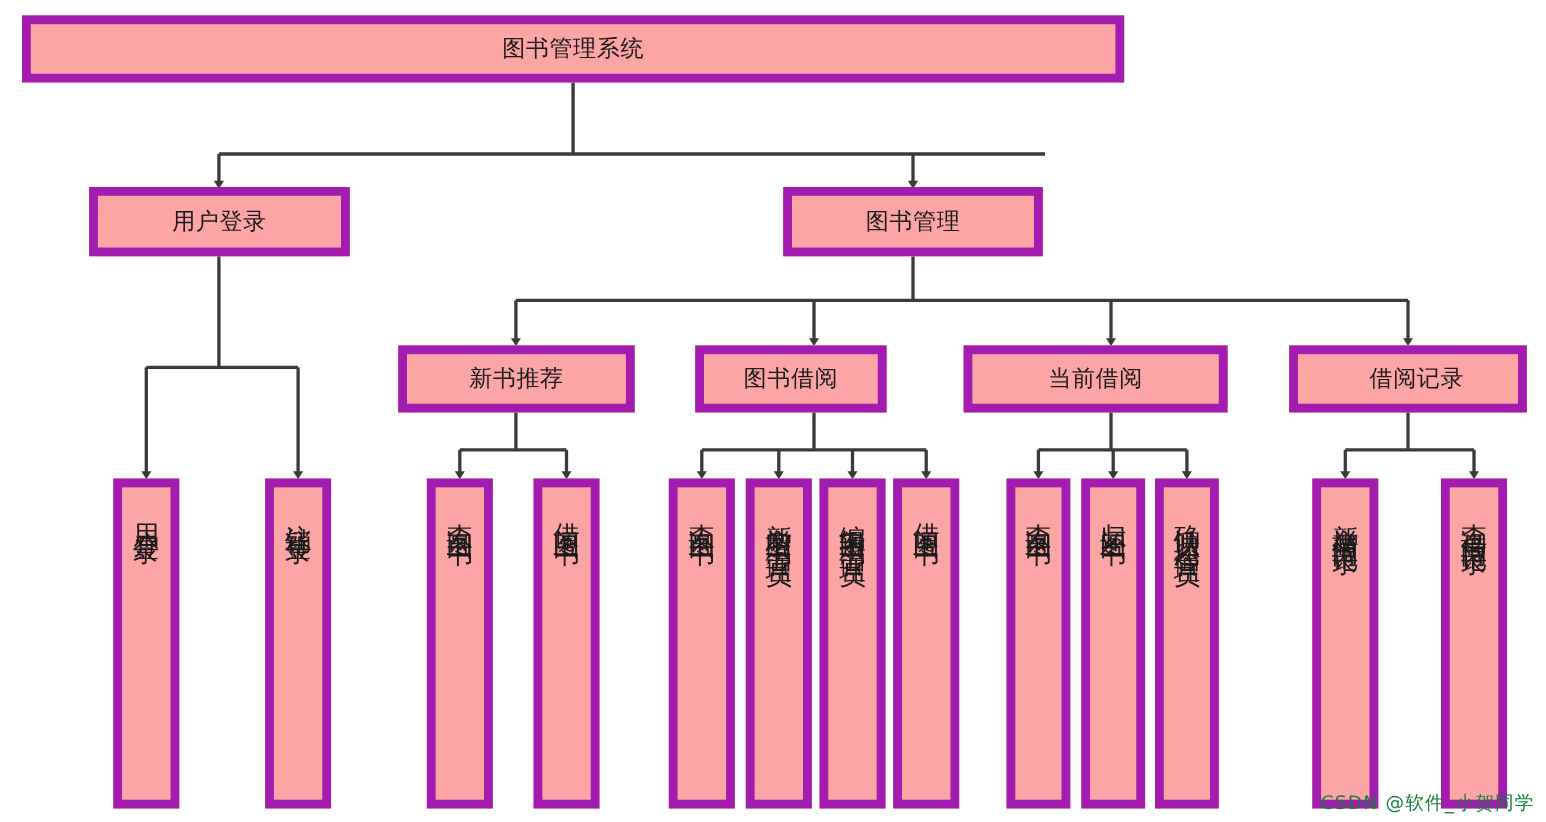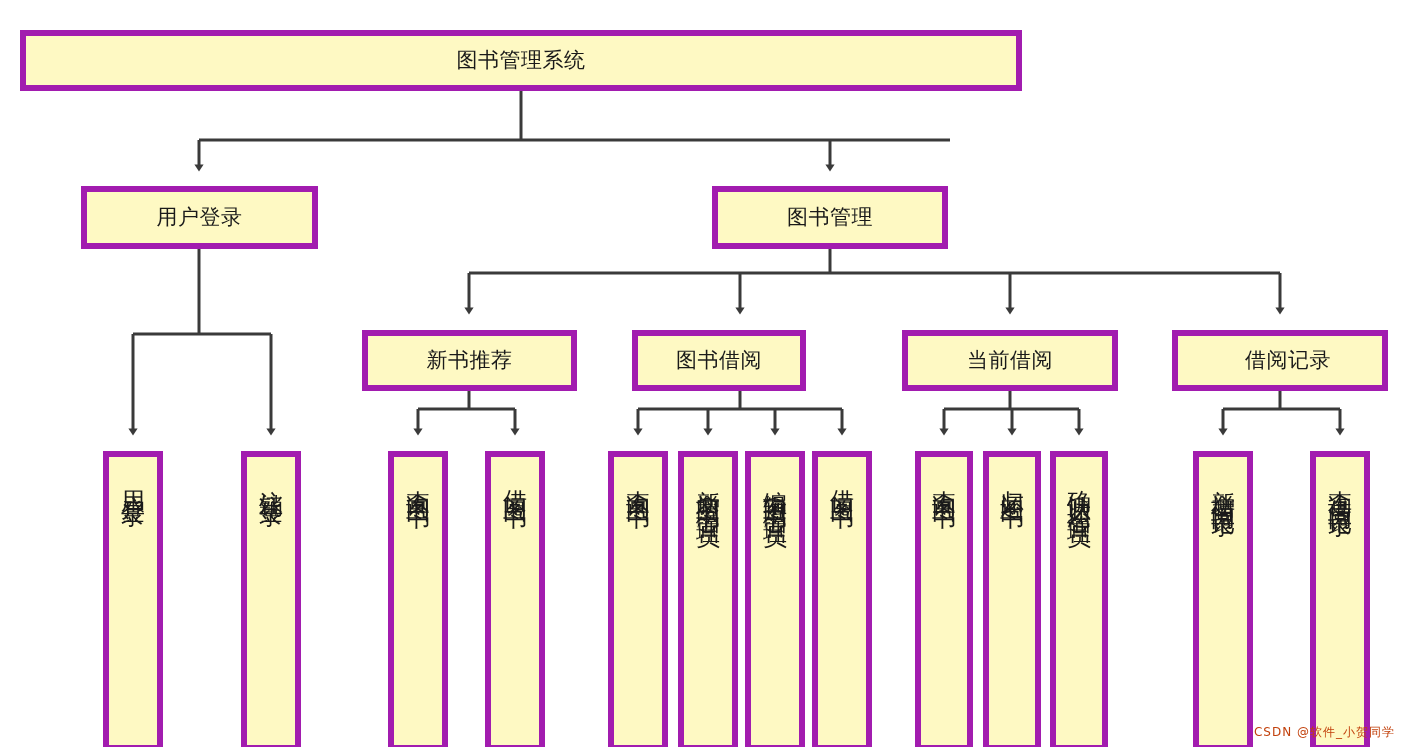--- a/index.html
+++ b/index.html
@@ -20,27 +20,26 @@
   #wires {
     position: absolute;
     left: 0;
     top: 0;
     width: 1405px;
     height: 747px;
   }
   .node {
     position: absolute;
     box-sizing: border-box;
-    background: #fef9c3;
-    border: 6px solid #a21caf;
+    background: #fca5a5;
+    border: 8px solid #a21caf;
     display: flex;
     align-items: center;
     justify-content: center;
     color: #1a1a1a;
-    margin-top: 16px;
   }
   .node-label {
     display: block;
     text-align: center;
     line-height: 1.18;
     white-space: pre;
   }
   .node.horiz .node-label {
     font-size: 21px;
     letter-spacing: 0.5px;
@@ -54,22 +53,22 @@
     writing-mode: vertical-rl;
     text-orientation: upright;
     font-size: 24px;
     letter-spacing: 5px;
     line-height: 1;
   }
   #watermark {
     position: absolute;
     right: 10px;
     bottom: 6px;
-    font-size: 12px;
-    color: #c2410c;
+    font-size: 17px;
+    color: #15803d;
     letter-spacing: 1px;
     white-space: nowrap;
     pointer-events: none;
   }
 </style>
 </head>
 <body>
 
 <div id="canvas">
 
@@ -133,21 +132,21 @@
   <div class="node horiz" style="left: 362px; top: 314px; width: 215px; height: 61px;">
     <span class="node-label">新书推荐</span>
   </div>
 
   <div class="node horiz" style="left: 712px; top: 170px; width: 236px; height: 63px;">
     <span class="node-label">图书管理</span>
   </div>
   <div class="node horiz" style="left: 632px; top: 314px; width: 174px; height: 61px;">
     <span class="node-label">图书借阅</span>
   </div>
-  <div class="node horiz" style="left: 902px; top: 314px; width: 216px; height: 61px; justify-content: center;">
+  <div class="node horiz" style="left: 876px; top: 314px; width: 240px; height: 61px; justify-content: center;">
     <span class="node-label">当前借阅</span>
   </div>
   <div class="node horiz" style="left: 1172px; top: 314px; width: 216px; height: 61px; padding-left: 16px;">
     <span class="node-label">借阅记录</span>
   </div>
 
   <div class="node vert" style="left: 103px; top: 435px; width: 60px; height: 300px;">
     <span class="node-label">用户登录</span>
   </div>
   <div class="node vert" style="left: 241px; top: 435px; width: 60px; height: 300px;">

